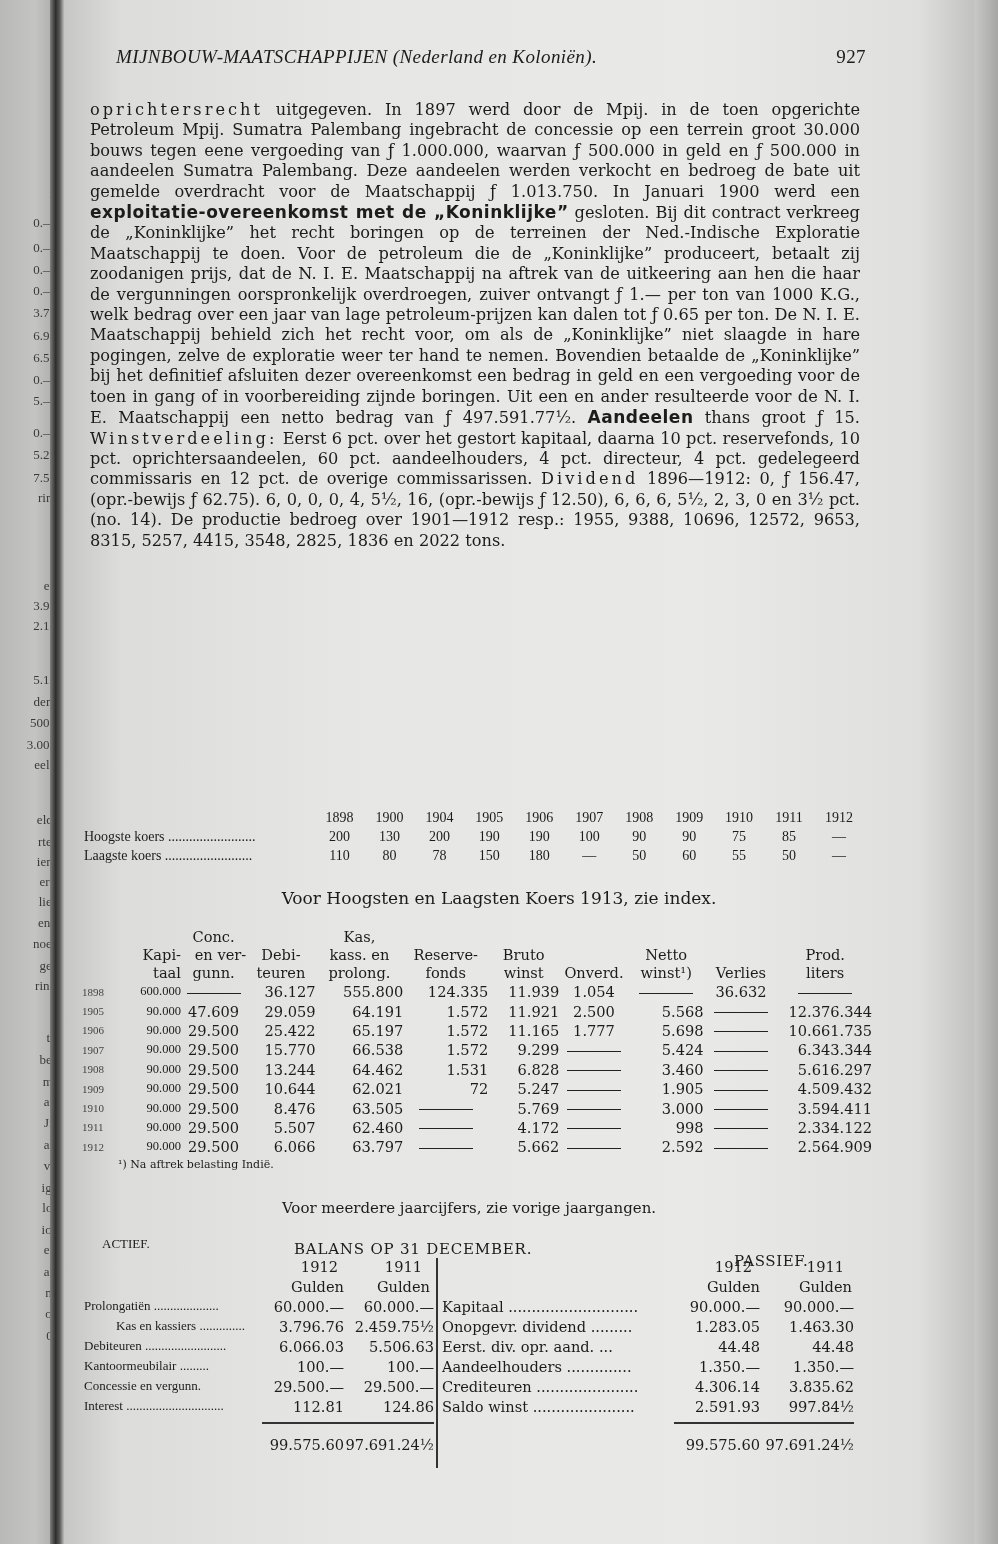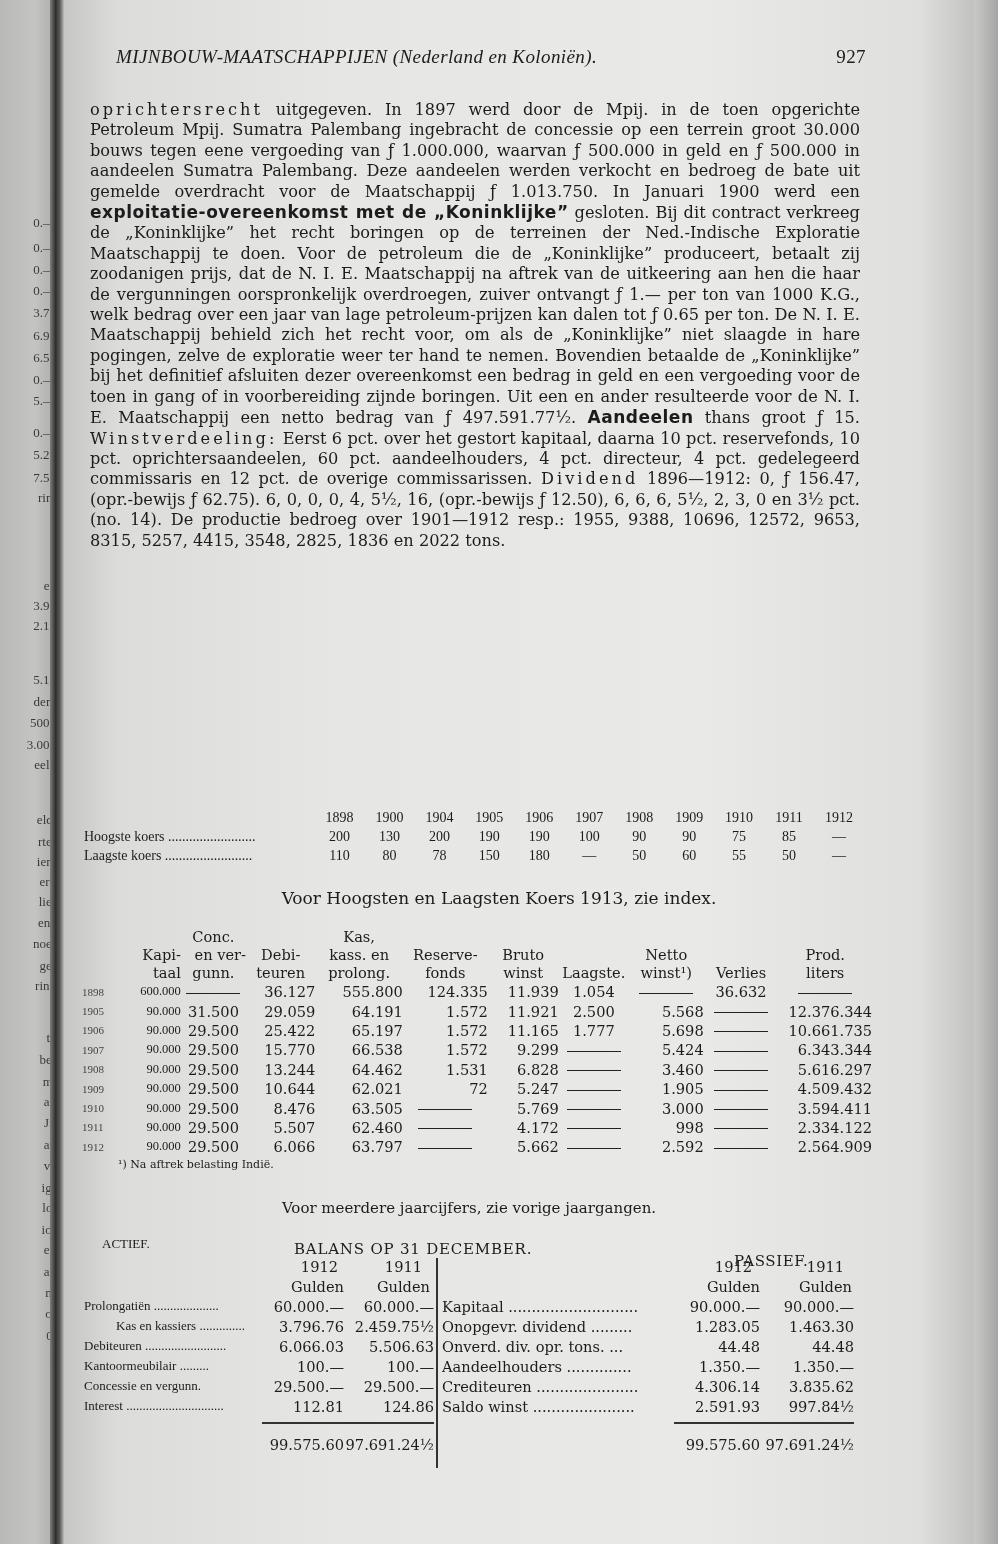--- a/index.html
+++ b/index.html
@@ -228,21 +228,21 @@
           <th style="width: 96px; text-align: center;">Prod.</th>
         </tr>
         <tr>
           <th style="width: 38px; text-align: center;"></th>
           <th style="width: 70px; text-align: right;">taal</th>
           <th style="width: 68px; text-align: center;">gunn.</th>
           <th style="width: 74px; text-align: center;">teuren</th>
           <th style="width: 94px; text-align: center;">prolong.</th>
           <th style="width: 90px; text-align: center;">fonds</th>
           <th style="width: 76px; text-align: center;">winst</th>
-          <th style="width: 72px; text-align: center;">Laagste.</th>
+          <th style="width: 72px; text-align: center;">Onverd.</th>
           <th style="width: 80px; text-align: center;">winst¹)</th>
           <th style="width: 80px; text-align: center;">Verlies</th>
           <th style="width: 96px; text-align: center;">liters</th>
         </tr>
       </thead>
     <tbody id="fin-body">
         <tr>
           <td class="yr">1898</td>
           <td style="font-size: 12.5px; font-family: &quot;Liberation Serif&quot;, serif;">600.000</td>
           <td style="text-align: center;"><span class="dash"></span></td>
@@ -251,21 +251,21 @@
           <td>124.335</td>
           <td>11.939</td>
           <td style="text-align: center;">1.054</td>
           <td style="text-align: center;"><span class="dash"></span></td>
           <td style="text-align: center;">36.632</td>
           <td style="text-align: center;"><span class="dash"></span></td>
         </tr>
         <tr>
           <td class="yr">1905</td>
           <td style="font-size: 12.5px; font-family: &quot;Liberation Serif&quot;, serif;">90.000</td>
-          <td style="text-align: center;">31.500</td>
+          <td style="text-align: center;">47.609</td>
           <td>29.059</td>
           <td>64.191</td>
           <td>1.572</td>
           <td>11.921</td>
           <td style="text-align: center;">2.500</td>
           <td>5.568</td>
           <td style="text-align: center;"><span class="dash"></span></td>
           <td>12.376.344</td>
         </tr>
         <tr>
@@ -401,21 +401,21 @@
       <div class="col" style="left:160px; width:100px; top:162px;">112.81</div>
       <div class="col" style="left:250px; width:100px; top:162px;">124.86</div>
     </div>
   <div id="passief-rows">
       <div class="row" style="left:358px; top:62px; width:236px; overflow:hidden;">Kapitaal ............................</div>
       <div class="col" style="left:576px; width:100px; top:62px;">90.000.—</div>
       <div class="col" style="left:670px; width:100px; top:62px;">90.000.—</div>
       <div class="row" style="left:358px; top:82px; width:236px; overflow:hidden;">Onopgevr. dividend .........</div>
       <div class="col" style="left:576px; width:100px; top:82px;">1.283.05</div>
       <div class="col" style="left:670px; width:100px; top:82px;">1.463.30</div>
-      <div class="row" style="left:358px; top:102px; width:236px; overflow:hidden;">Onverd. div. opr. tons. ...</div>
+      <div class="row" style="left:358px; top:102px; width:236px; overflow:hidden;">Eerst. div. opr. aand. ...</div>
       <div class="col" style="left:576px; width:100px; top:102px;">44.48</div>
       <div class="col" style="left:670px; width:100px; top:102px;">44.48</div>
       <div class="row" style="left:358px; top:122px; width:236px; overflow:hidden;">Aandeelhouders ..............</div>
       <div class="col" style="left:576px; width:100px; top:122px;">1.350.—</div>
       <div class="col" style="left:670px; width:100px; top:122px;">1.350.—</div>
       <div class="row" style="left:358px; top:142px; width:236px; overflow:hidden;">Crediteuren ......................</div>
       <div class="col" style="left:576px; width:100px; top:142px;">4.306.14</div>
       <div class="col" style="left:670px; width:100px; top:142px;">3.835.62</div>
       <div class="row" style="left:358px; top:162px; width:236px; overflow:hidden;">Saldo winst ......................</div>
       <div class="col" style="left:576px; width:100px; top:162px;">2.591.93</div>

